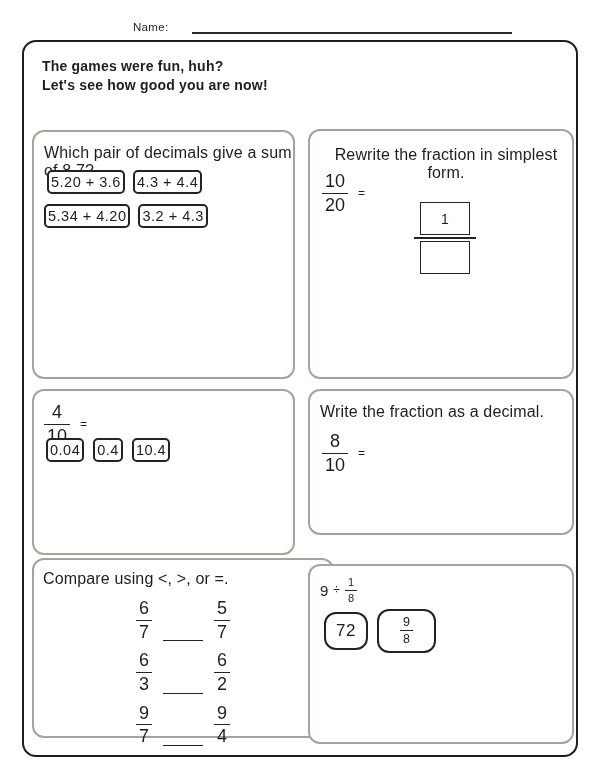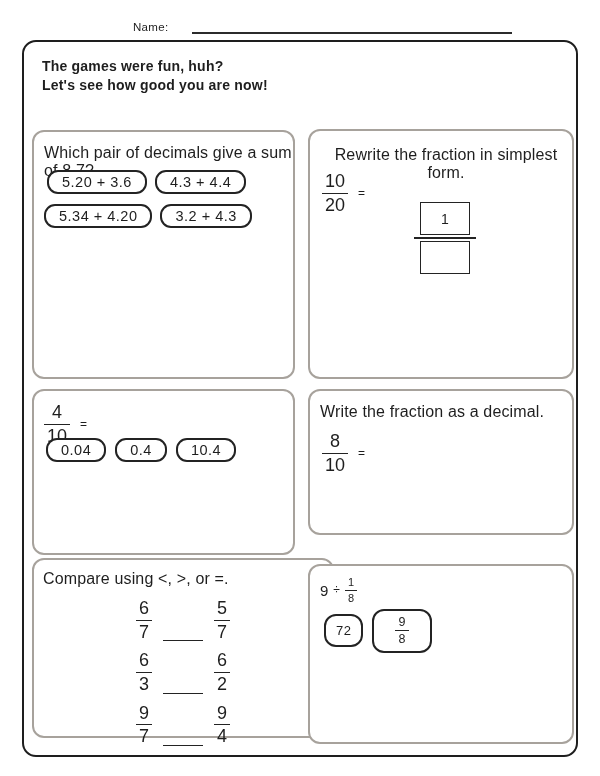--- a/index.html
+++ b/index.html
@@ -30,22 +30,22 @@
   #panel-choice   { left:8px;   top:347px; width:263px; height:166px; }
   #panel-write    { left:284px; top:347px; width:266px; height:146px; }
   #panel-compare  { left:8px;   top:516px; width:302px; height:180px;text-align:right; }
   #panel-divide   { left:284px; top:522px; width:266px; height:180px; }
 
   .prompt { position:absolute; font-size:16px; letter-spacing:0.15px; }
 
   
   .pill {
     display:inline-flex; align-items:center; justify-content:center;
-    border:2.5px solid #232323; border-radius:11px; background:#fff;
-    font-size:14.5px; padding:2px 13px; letter-spacing:0.5px; cursor:pointer;
+    border:2.5px solid #232323; border-radius:5px; background:#fff;
+    font-size:14.5px; padding:2px 2px; letter-spacing:0.5px; cursor:pointer;
   }
 
   
   .frac { display:inline-flex; flex-direction:column; align-items:center; line-height:1.15; font-size:18px; }
   .frac .fnum { padding:0 3px 1px; }
   .frac .fden { border-top:1.6px solid #232323; padding:1px 3px 0; }
 
   .eq { font-size:12px; }
 
   
@@ -76,21 +76,21 @@
              flex-direction:column; align-items:center; gap:8px; }
   .cmp-row { display:flex; align-items:flex-end; gap:11px; }
   .cmp-blank { width:40px; height:0; border-bottom:1.8px solid #232323; margin-bottom:1px; }
 
   
   .p6-expr { position:absolute; left:10px; top:10px; display:flex; align-items:center; gap:5px; }
   .p6-whole { font-size:15px; }
   .p6-op { font-size:12px; }
   .p6-expr .frac { font-size:11px; }
   .p6-pills { position:absolute; left:14px; top:43px; display:flex; align-items:center; gap:9px; }
-  .p6-pill-num  { border-radius:12px; padding:7px 10px; font-size:13px; }
+  .p6-pill-num  { border-radius:12px; padding:7px 10px; font-size:17px; }
   .p6-pill-frac { border-radius:12px; padding:4px 21px; }
   .p6-pill-frac .frac { font-size:12.5px; }
 </style>
 </head>
 <body>
 
 <div class="name-row">
   <span class="name-label">Name:</span>
   <span class="name-line"></span>
 </div>

